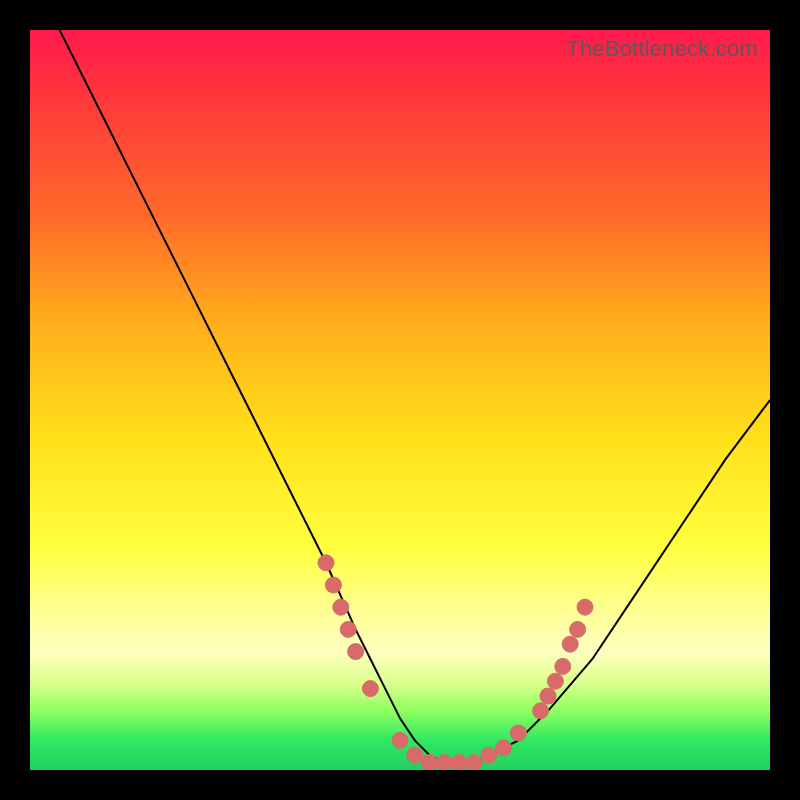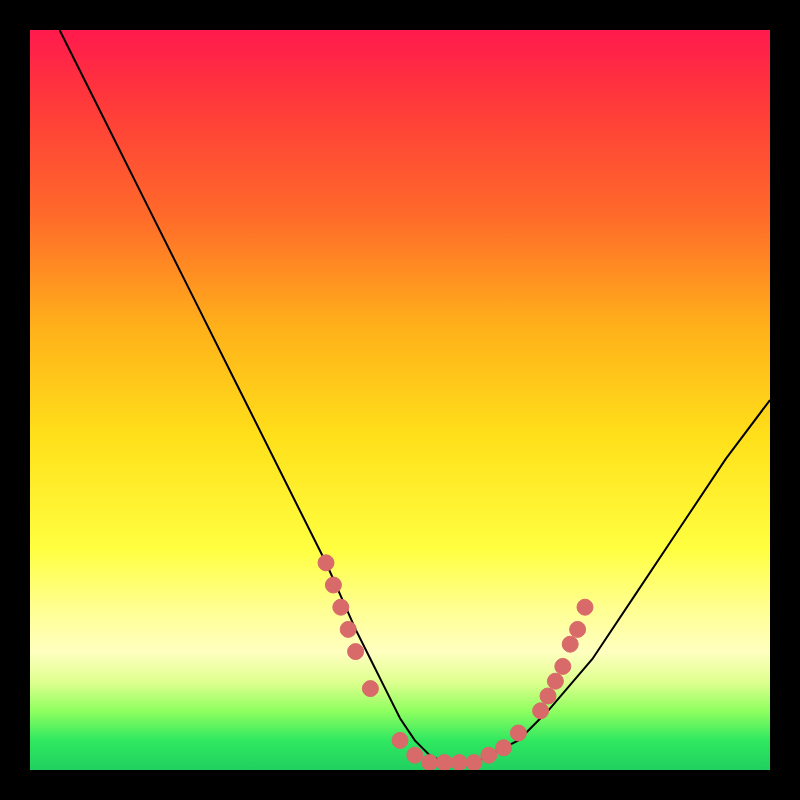--- a/index.html
+++ b/index.html
@@ -51,20 +51,21 @@
   .marker {
     fill: #d86a6a;
     stroke: #d86a6a;
   }
 </style>
 </head>
 <body>
 
 <div class="container">
   <div class="plot-area">
+    <div class="watermark">TheBottleneck.com</div>
     <svg class="curve" viewBox="0 0 740 740">
       <path id="curve-path" fill="none" stroke="#000" stroke-width="2" d="M 29.6 0 L 74 88.79999999999995 L 118.4 177.60000000000002 L 162.8 266.4 L 207.20000000000002 355.2 L 251.60000000000002 444 L 296 532.8 L 325.6 599.4 L 340.40000000000003 629 L 355.2 658.6 L 370 688.2 L 384.8 710.4 L 399.6 725.2 L 414.40000000000003 732.6 L 429.2 732.6 L 444 732.6 L 458.8 725.2 L 488.40000000000003 710.4 L 518 680.8 L 562.4 629 L 606.8 562.4 L 651.2 495.79999999999995 L 695.5999999999999 429.2 L 740 370"></path>
       <g id="markers-group">
           <circle cx="296" cy="532.8" r="8" class="marker"></circle>
           <circle cx="303.4" cy="555" r="8" class="marker"></circle>
           <circle cx="310.8" cy="577.2" r="8" class="marker"></circle>
           <circle cx="318.2" cy="599.4" r="8" class="marker"></circle>
           <circle cx="325.6" cy="621.6" r="8" class="marker"></circle>
           <circle cx="340.40000000000003" cy="658.6" r="8" class="marker"></circle>
           <circle cx="370" cy="710.4" r="8" class="marker"></circle>

